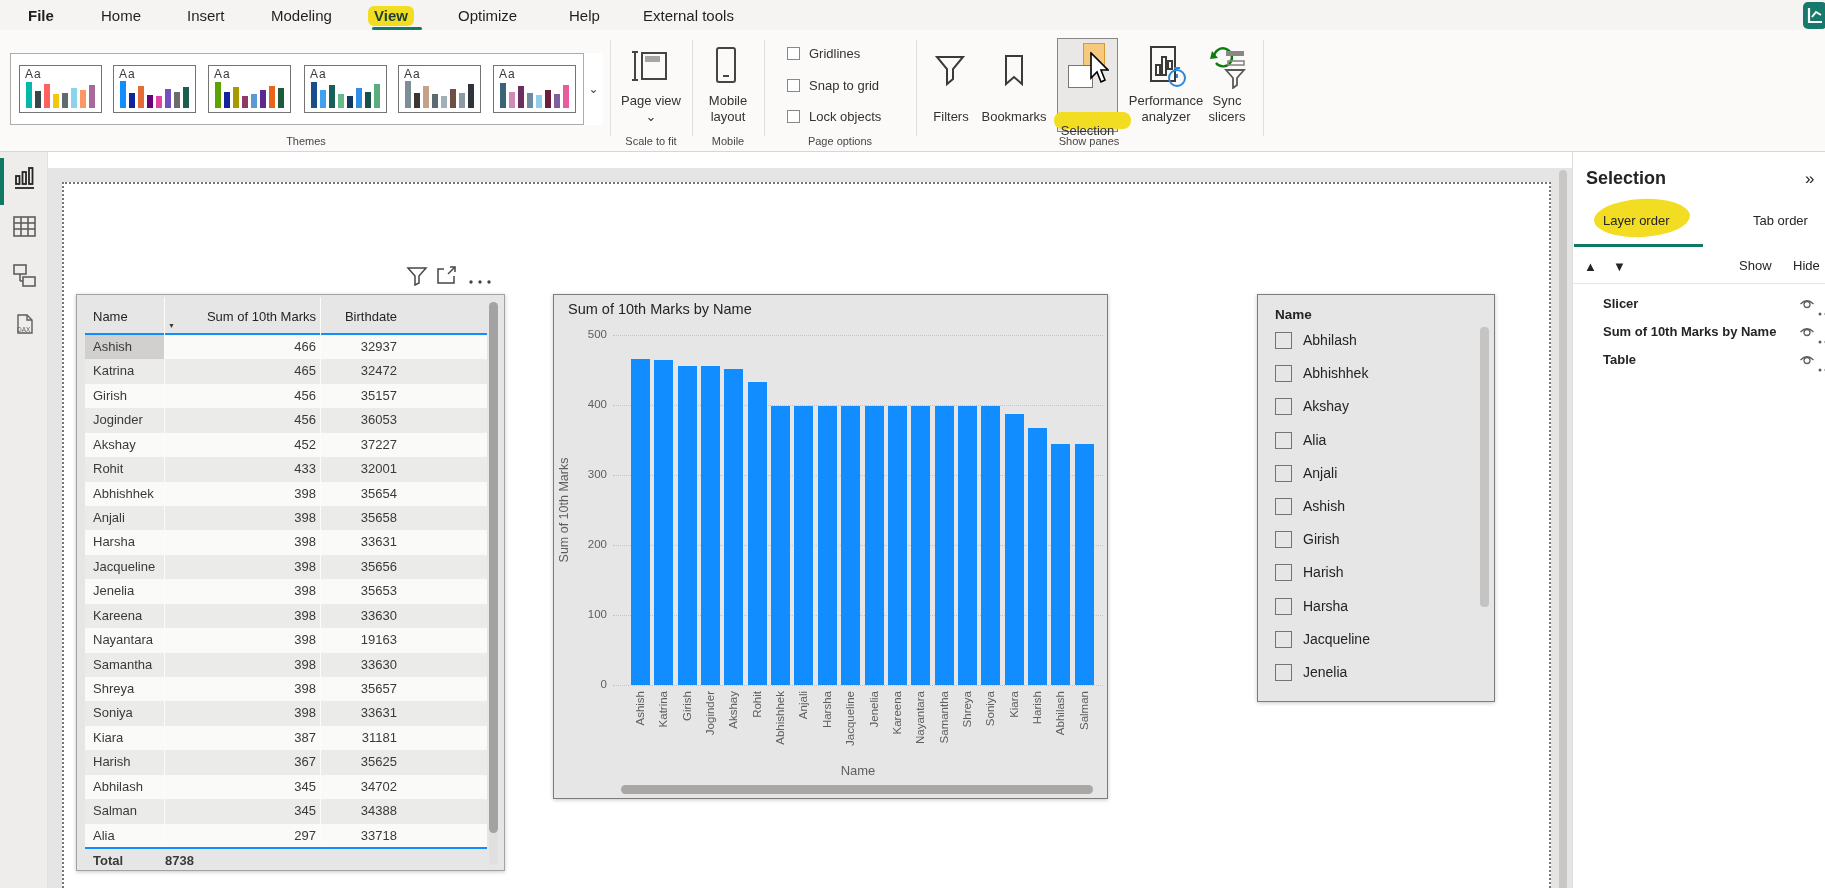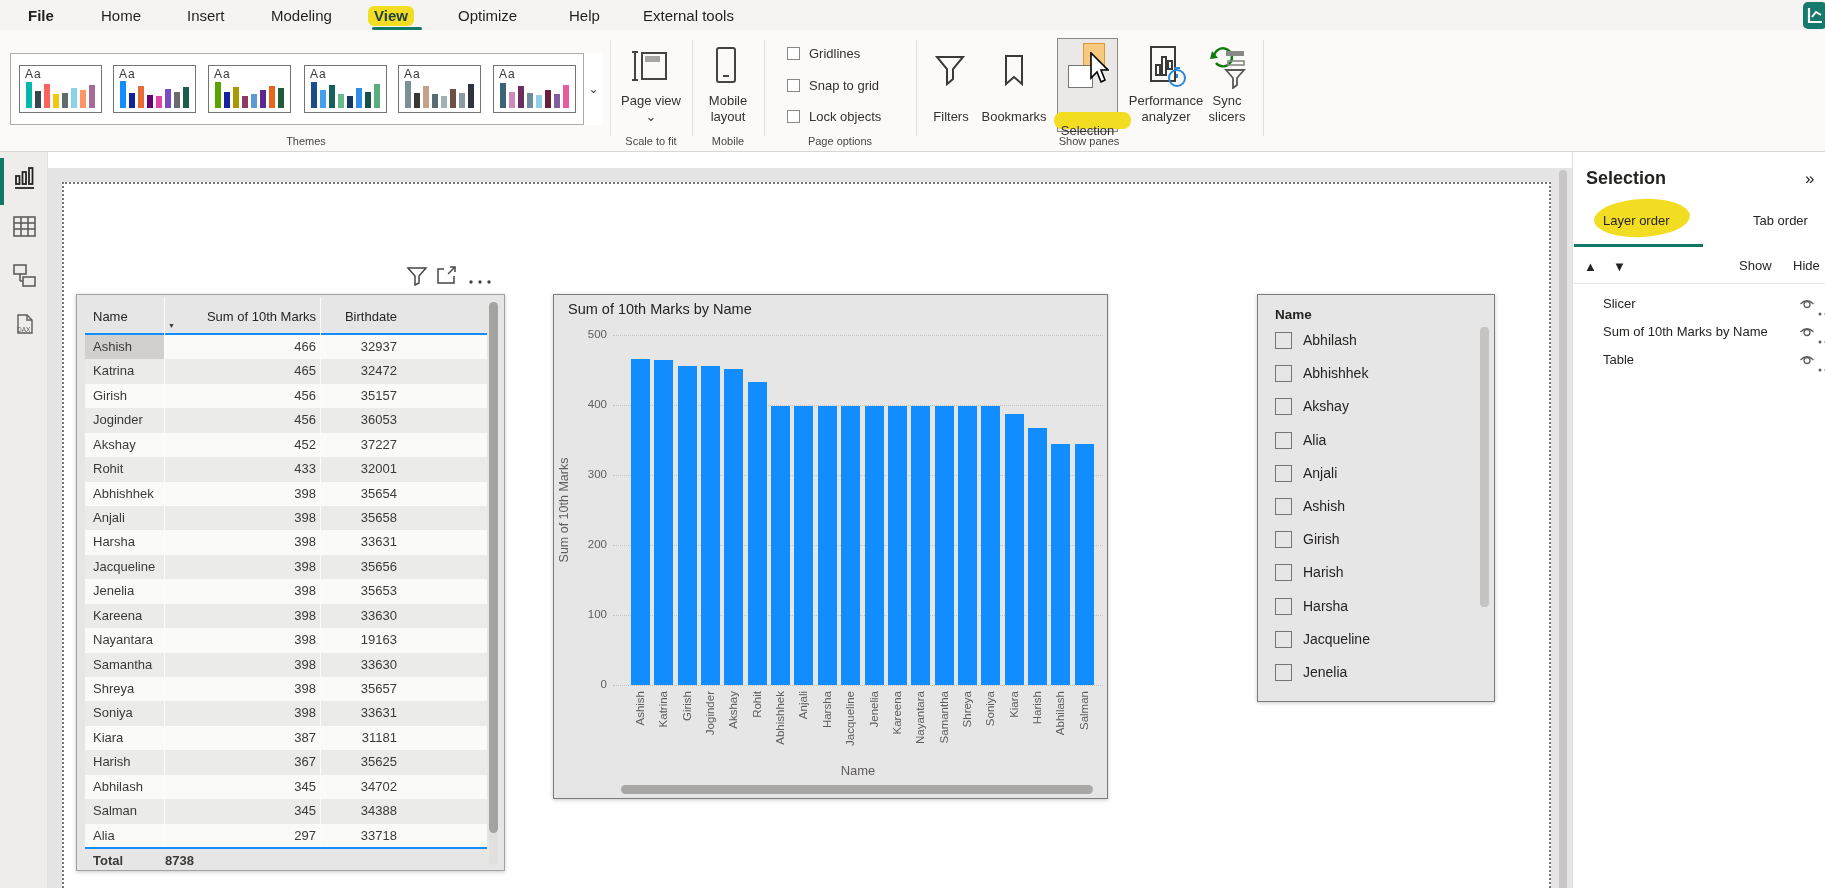--- a/index.html
+++ b/index.html
@@ -84,21 +84,21 @@
   #sp-title { position:absolute; left:13px; top:16px; font-size:18px; font-weight:bold; color:#252423; }
   #sp-collapse { position:absolute; left:232px; top:17px; font-size:17px; color:#252423; }
   #sp-yellow { position:absolute; left:21px; top:47px; width:96px; height:38px; background:var(--yellow);
      border-radius:50% / 50%; transform:rotate(-3deg); }
   .sp-tab { position:absolute; top:61px; font-size:13px; color:#252423; }
   #sp-underline { position:absolute; left:1px; top:92px; width:129px; height:3px; background:var(--teal); }
   .sp-arrow { position:absolute; top:107px; font-size:13px; color:#252423; }
   .sp-showhide { position:absolute; top:106px; font-size:13px; color:#252423; }
   #sp-divider { position:absolute; left:0px; top:131px; width:253px; height:1px; background:#e8e6e4; }
   .sp-row { position:absolute; left:0; width:253px; height:28px; }
-  .sp-row-label { position:absolute; left:30px; top:7px; font-size:13px; color:#252423; white-space:nowrap; }
+  .sp-row-label { position:absolute; left:30px; top:7px; font-size:13px; color:#252423; white-space:nowrap;font-weight:bold; }
   .sp-eye { position:absolute; left:226px; top:7px; }
   .sp-dots { position:absolute; left:245px; top:13px; width:12px; height:4px; }
 
   #cursor-arrow { left:1089px; top:52px; width:20px; height:38px; z-index:50; }
 </style>
 </head>
 <body>
 
 <div id="root">
 

